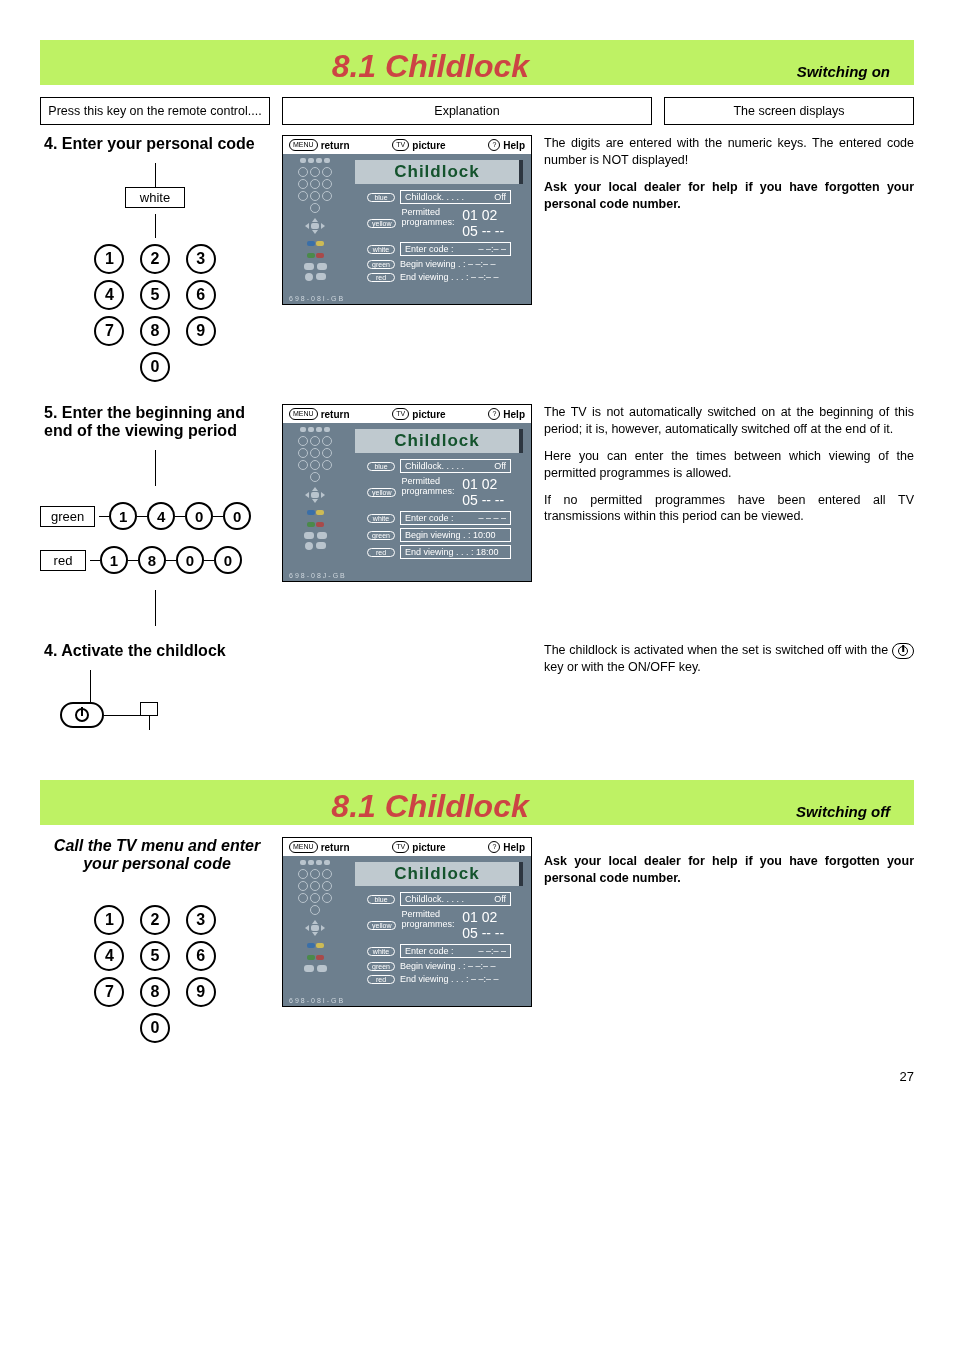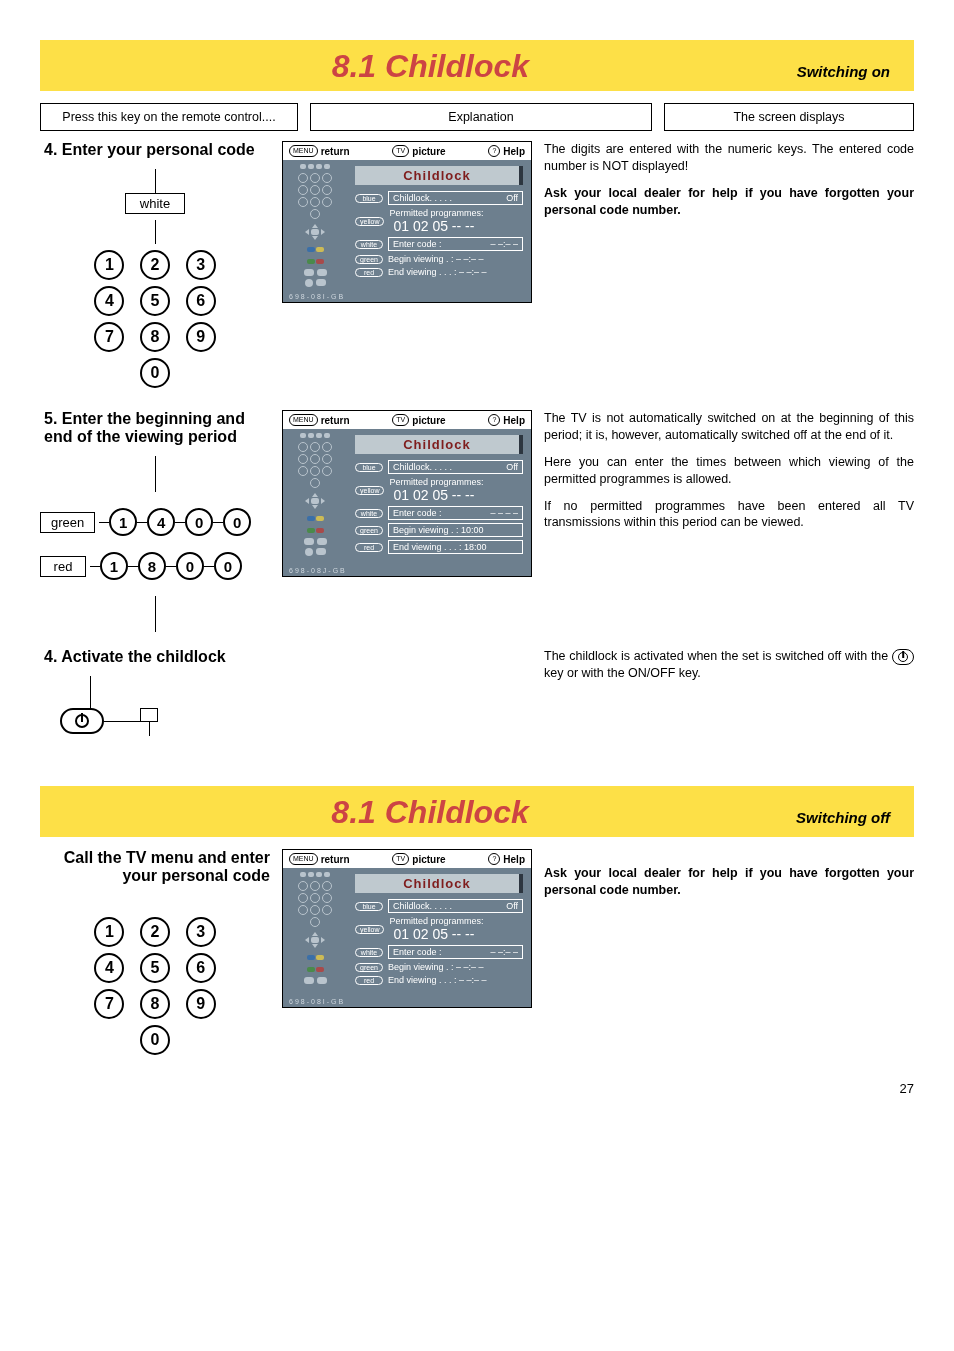--- a/index.html
+++ b/index.html
@@ -1,22 +1,22 @@
 <!DOCTYPE html>
 <html><head>
 <meta charset="utf-8">
 <style>
   * { box-sizing: border-box; margin: 0; padding: 0; }
   body { font-family: Arial, Helvetica, sans-serif; font-size: 13px; color: #000; background: #fff; width: 954px; margin: 0 auto; padding: 40px 40px 30px; }
-  .title-bar { background: #fde047; display: flex; align-items: baseline; justify-content: flex-end; padding: 8px 24px 6px; margin-bottom: 12px; }
+  .title-bar { background: #bef264; display: flex; align-items: baseline; justify-content: flex-end; padding: 8px 24px 0; margin-bottom: 12px; }
   .title-bar h1 { flex: 1; text-align: center; font-size: 32px; font-weight: bold; font-style: italic; color: #c44; }
   .title-bar .sub { font-size: 15px; font-weight: bold; font-style: italic; color: #000; }
   .cols-header { display: flex; gap: 12px; margin-bottom: 10px; }
   .col-box { border: 1px solid #000; text-align: center; padding: 6px 4px; font-size: 12.5px; }
-  .c1 { width: 258px; } .c2 { width: 250px; } .c3 { flex: 1; }
+  .c1 { width: 230px; } .c2 { width: 250px; } .c3 { flex: 1; }
   .row3 { display: flex; gap: 12px; margin-bottom: 16px; }
   .left-col { width: 230px; }
   .mid-col { width: 250px; }
   .right-col { flex: 1; font-size: 12.5px; line-height: 1.35; text-align: justify; }
   .right-col p { margin-bottom: 10px; }
   .step-label { font-size: 16px; font-weight: bold; margin-bottom: 10px; padding-left: 4px; }
   .keypad { text-align: center; }
   .keypad-row { margin: 6px 0; }
   .key-circ { display: inline-flex; width: 30px; height: 30px; border: 2.2px solid #000; border-radius: 50%; align-items: center; justify-content: center; font-weight: bold; font-size: 16px; margin: 0 6px; }
   .label-box { display: inline-block; border: 1px solid #000; padding: 2px 14px; font-size: 13px; margin-bottom: 6px; }
@@ -28,25 +28,25 @@
   .seq-key { display: inline-flex; width: 28px; height: 28px; border: 2.2px solid #000; border-radius: 50%; align-items: center; justify-content: center; font-weight: bold; font-size: 15px; }
   .osd { border: 1px solid #000; width: 250px; }
   .osd-topbar { display: flex; justify-content: space-between; padding: 3px 6px; font-size: 10px; }
   .osd-topbar span { display: inline-flex; align-items: center; gap: 3px; }
   .pill-tiny { display: inline-block; border: 1px solid #000; border-radius: 6px; font-size: 7px; padding: 0 3px; line-height: 10px; }
   .osd-body { display: flex; background: #6d7f8e; }
   .osd-remote { width: 64px; background: #6d7f8e; padding: 4px 2px; display: flex; flex-direction: column; align-items: center; gap: 3px; color: #cfd7de; font-size: 5px; }
   .rbtn { width: 10px; height: 7px; border-radius: 3px; background: #b9c4cd; }
   .rbtnrow { display: flex; gap: 3px; }
   .osd-main { flex: 1; padding: 6px 8px 8px; }
-  .osd-title { background: #bfc9cf; color: #7f1d1d; text-align: center; font-weight: bold; padding: 2px 12px; margin-bottom: 6px; font-size: 13px; letter-spacing: 1px; border-right: 4px solid #2d3640; }
-  .osd-line { display: flex; align-items: center; gap: 5px; margin: 3px 0; font-size: 9px; color: #fff; }
+  .osd-title { background: #bfc9cf; color: #14532d; text-align: center; font-weight: bold; padding: 2px 12px; margin-bottom: 6px; font-size: 17px; letter-spacing: 1px; border-right: 4px solid #2d3640; }
+  .osd-line { display: flex; align-items: center; gap: 5px; margin: 3px 12px; font-size: 9px; color: #fff; }
   .osd-pill { display: inline-block; border: 1px solid #fff; border-radius: 5px; font-size: 7px; padding: 0 4px; color: #fff; min-width: 28px; text-align: center; }
   .osd-box { border: 1px solid #fff; padding: 1px 4px; flex: 1; display: flex; justify-content: space-between; }
-  .osd-subline { flex: 1; display: flex; flex-direction: column; }
+  .osd-subline { flex: 1; display: flex; }
   .osd-sub2 { font-size: 14px; padding-left: 4px; }
   .osd-foot { font-size: 7px; color: #cfd7de; letter-spacing: 2px; padding: 2px 6px; background: #6d7f8e; }
   .power-btn { display: inline-flex; width: 44px; height: 26px; border: 2.2px solid #000; border-radius: 14px; align-items: center; justify-content: center; }
   .power-sym { width: 14px; height: 14px; border: 2px solid #000; border-radius: 50%; position: relative; }
   .power-sym::after { content: ""; position: absolute; top: -3px; left: 50%; width: 2px; height: 9px; background: #000; transform: translateX(-50%); }
   .mini-square { width: 18px; height: 14px; border: 1px solid #000; }
   .inline-pill { display: inline-flex; border: 1.6px solid #000; border-radius: 10px; padding: 0 5px; font-size: 11px; align-items: center; justify-content: center; height: 16px; vertical-align: middle; }
   .inline-power { width: 10px; height: 10px; border: 1.6px solid #000; border-radius: 50%; position: relative; display: inline-block; }
   .inline-power::after { content: ""; position: absolute; top: -2px; left: 50%; width: 1.6px; height: 7px; background: #000; transform: translateX(-50%); }
   .page-num { text-align: right; font-size: 13px; margin-top: 20px; }
@@ -391,21 +391,21 @@
   </div>
 </div>
 
 <div class="title-bar">
   <h1>8.1 Childlock</h1>
   <span class="sub">Switching off</span>
 </div>
 
 <div class="row3">
   <div class="left-col">
-    <div class="step-label" style="text-align:right;">Call the TV menu and enter your personal code</div>
+    <div class="step-label" style="text-align:center;font-style:italic;">Call the TV menu and enter your personal code</div>
     <div style="height:16px;"></div>
     <div class="keypad">
       <div class="keypad-row">
         <span class="key-circ">1</span>
         <span class="key-circ">2</span>
         <span class="key-circ">3</span>
       </div>
       <div class="keypad-row">
         <span class="key-circ">4</span>
         <span class="key-circ">5</span>

